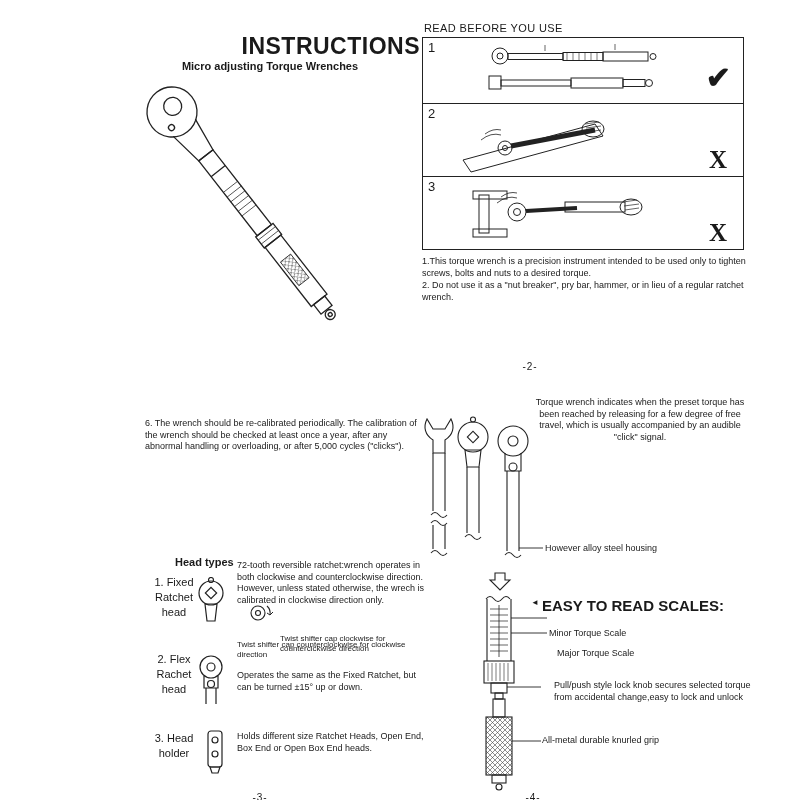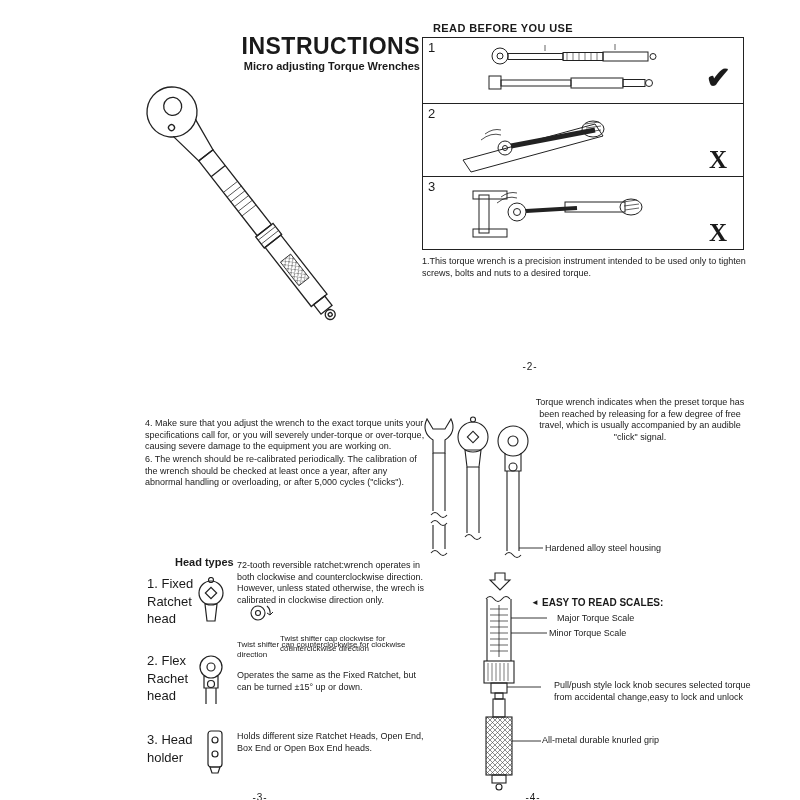--- a/index.html
+++ b/index.html
@@ -5,34 +5,34 @@
   html,body{margin:0;padding:0;}
   body{
     width:800px;height:800px;background:#ffffff;position:relative;
     font-family:"Liberation Sans",sans-serif;color:#1a1a1a;overflow:hidden;
   }
   .abs{position:absolute;}
   .t9{font-size:9px;line-height:1.3;}
   .t8{font-size:8px;line-height:1.25;}
   .pagenum{font-size:10px;text-align:center;letter-spacing:1px;}
   .title{font-size:23px;font-weight:bold;letter-spacing:.5px;text-align:right;}
-  .subtitle{font-size:11px;font-weight:bold;text-align:right;}
-  .rbyu-heading{font-size:11px;font-weight:bold;letter-spacing:.4px;margin-left:9px;}
+  .subtitle{font-size:11px;font-weight:bold;text-align:center;}
+  .rbyu-heading{font-size:11px;font-weight:normal;letter-spacing:.4px;}
   .rbyu-box{border:1.5px solid #222;width:320px;}
   .panel-row{position:relative;width:100%;}
   .panel-row + .panel-row{border-top:1.5px solid #222;}
   .panel-num{position:absolute;top:2px;left:5px;font-size:13px;}
   .mark{position:absolute;}
   .mark-check{font-size:30px;font-weight:bold;right:12px;bottom:8px;}
   .mark-x{font-family:"Liberation Serif",serif;font-size:25px;font-weight:bold;right:16px;bottom:2px;}
   .note{margin:0 0 1px 0;}
-  .headtype-label{width:54px;font-size:13px;line-height:1.35;}
+  .headtype-label{width:54px;font-size:11px;line-height:1.35;text-align:center;}
   .heading-sm{font-size:11px;font-weight:bold;}
   .callout{font-size:9px;line-height:1.3;}
-  .scales-heading{font-size:10px;font-weight:bold;}
+  .scales-heading{font-size:15px;font-weight:bold;}
   svg{display:block;}
 </style>
 </head>
 <body>
 
 <div id="canvas" class="abs" style="left:0;top:0;width:800px;height:800px;">
 
   <section>
     <div class="abs title" style="left:120px;top:33px;width:300px;">INSTRUCTIONS</div>
     <div class="abs subtitle" style="left:120px;top:60px;width:300px;">Micro adjusting Torque Wrenches</div>
@@ -120,28 +120,28 @@
             <path d="M178 21 L192 19 M179 25 L194 23 M180 29 L194 27" stroke-width="0.7"></path>
             <path d="M56 16 q8 -6 16 -4 M52 22 q10 -8 20 -5" stroke-width="0.8"></path>
           </g>
         </svg>
         <span class="mark mark-x">X</span>
       </div>
     </div>
 
     <div class="abs t9" style="left:422px;top:256px;width:324px;">
       <p class="note">1.This torque wrench is a precision instrument intended to be used only to tighten screws, bolts and nuts to a desired torque.</p>
+      <p class="note">2. Do not use it as a "nut breaker", pry bar, hammer, or in lieu of a regular ratchet wrench.</p>
     </div>
 
     <div class="abs pagenum" style="left:420px;top:361px;width:220px;">-2-</div>
   </section>
 
   <section>
     <div class="abs t9" style="left:145px;top:418px;width:280px;">
-      <p class="note">4. Make sure that you adjust the wrench to the exact torque units your specifications call for, or you will severely under-torque or over-torque, causing severe damage to the equipment you are working on.</p>
       <p class="note">6. The wrench should be re-calibrated periodically. The calibration of the wrench should be checked at least once a year, after any abnormal handling or overloading, or after 5,000 cycles ("clicks").</p>
     </div>
 
     <div class="abs heading-sm" style="left:147px;top:556px;padding-left:28px;">Head types</div>
 
     <div class="abs headtype-label" style="left:147px;top:575px;">1. Fixed Ratchet head</div>
     <svg class="abs" style="left:193px;top:577px;" width="36" height="48" viewBox="0 0 36 48">
       <g stroke="#222" fill="none" stroke-width="1.2">
         <circle cx="18" cy="16" r="12"></circle>
         <rect x="14" y="12" width="8" height="8" transform="rotate(45 18 16)"></rect>
@@ -243,26 +243,26 @@
         <rect x="71" y="302" width="26" height="58" fill="url(#hatch)"></rect>
         <path d="M97 326 L126 326" stroke-width="0.9"></path>
 
         <rect x="77" y="360" width="14" height="8"></rect>
         <circle cx="84" cy="372" r="3"></circle>
       </g>
     </svg>
 
     <div class="abs callout" style="left:535px;top:397px;width:210px;text-align:center;">Torque wrench indicates when the preset torque has been reached by releasing for a few degree of free travel, which is usually accompanied by an audible "click" signal.</div>
 
-    <div class="abs callout" style="left:545px;top:543px;width:190px;">Hardened alloy steel housing</div>
+    <div class="abs callout" style="left:545px;top:543px;width:190px;">However alloy steel housing</div>
 
     <span class="abs" style="left:531px;top:598px;font-size:8px;">◄</span>
     <div class="abs scales-heading" style="left:542px;top:597px;">EASY TO READ SCALES:</div>
 
-    <div class="abs callout" style="left:549px;top:613px;width:190px;padding-left:8px;">Major Torque Scale</div>
+    <div class="abs callout" style="left:549px;top:648px;width:190px;padding-left:8px;">Major Torque Scale</div>
 
     <div class="abs callout" style="left:549px;top:628px;width:195px;">
       <span>Minor Torque Scale</span><br>
     </div>
 
     <div class="abs callout" style="left:542px;top:680px;width:200px;margin-left:12px;">Pull/push style lock knob secures selected torque from accidental change,easy to lock and unlock</div>
 
     <div class="abs callout" style="left:542px;top:735px;width:200px;">All-metal durable knurled grip</div>
 
     <div class="abs pagenum" style="left:423px;top:792px;width:220px;">-4-</div>

